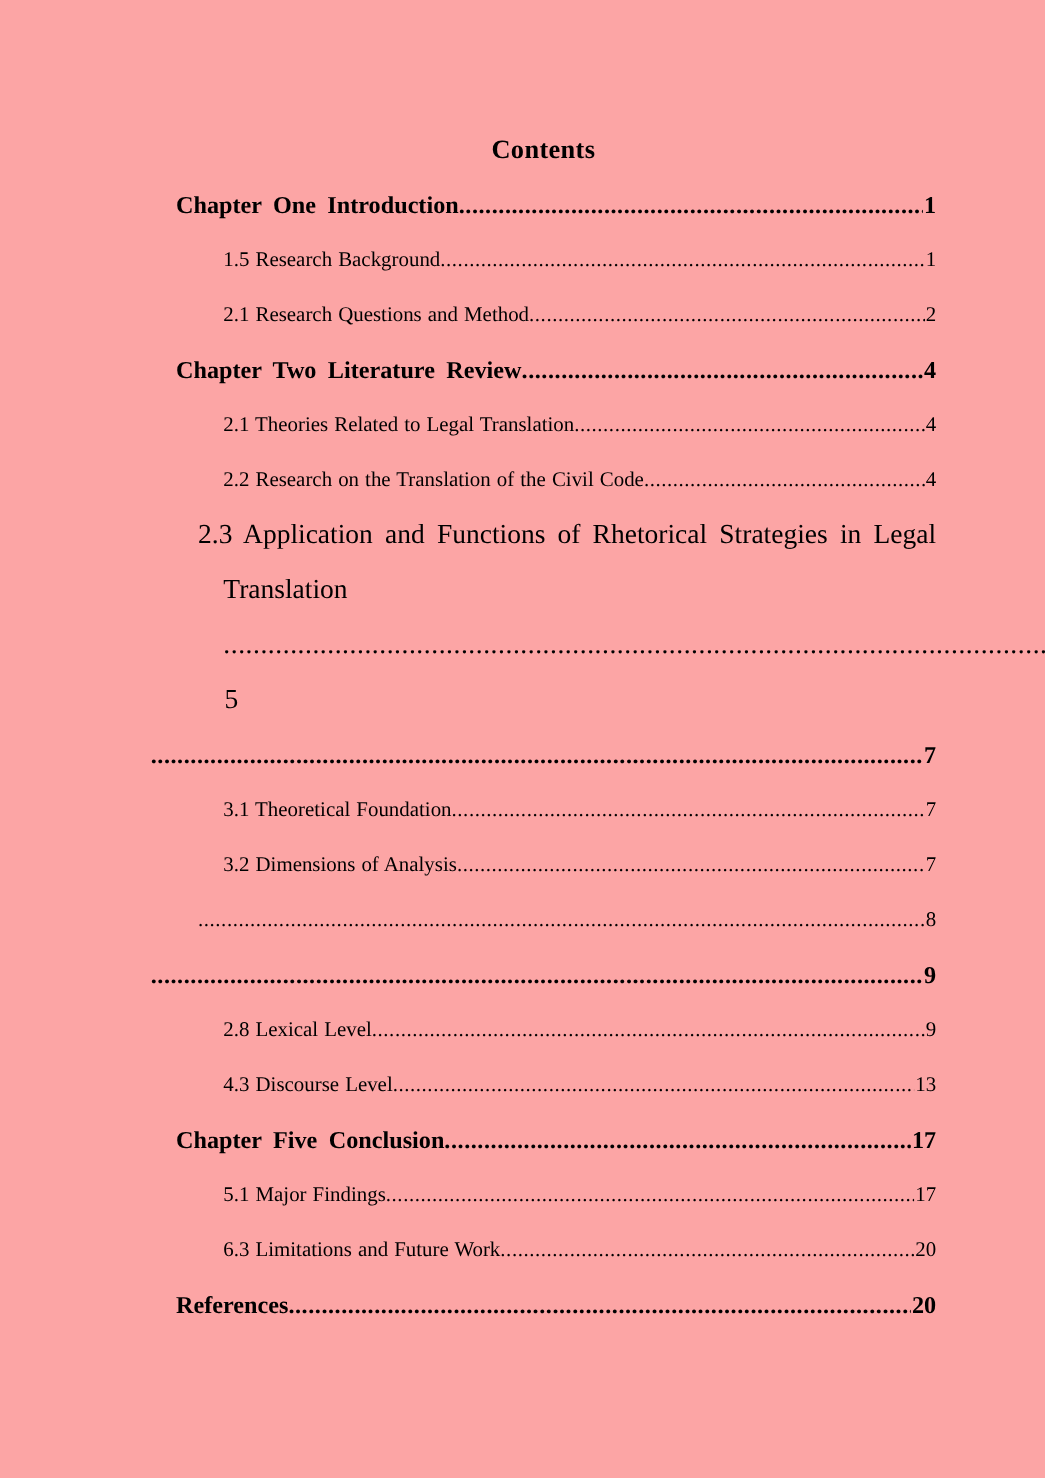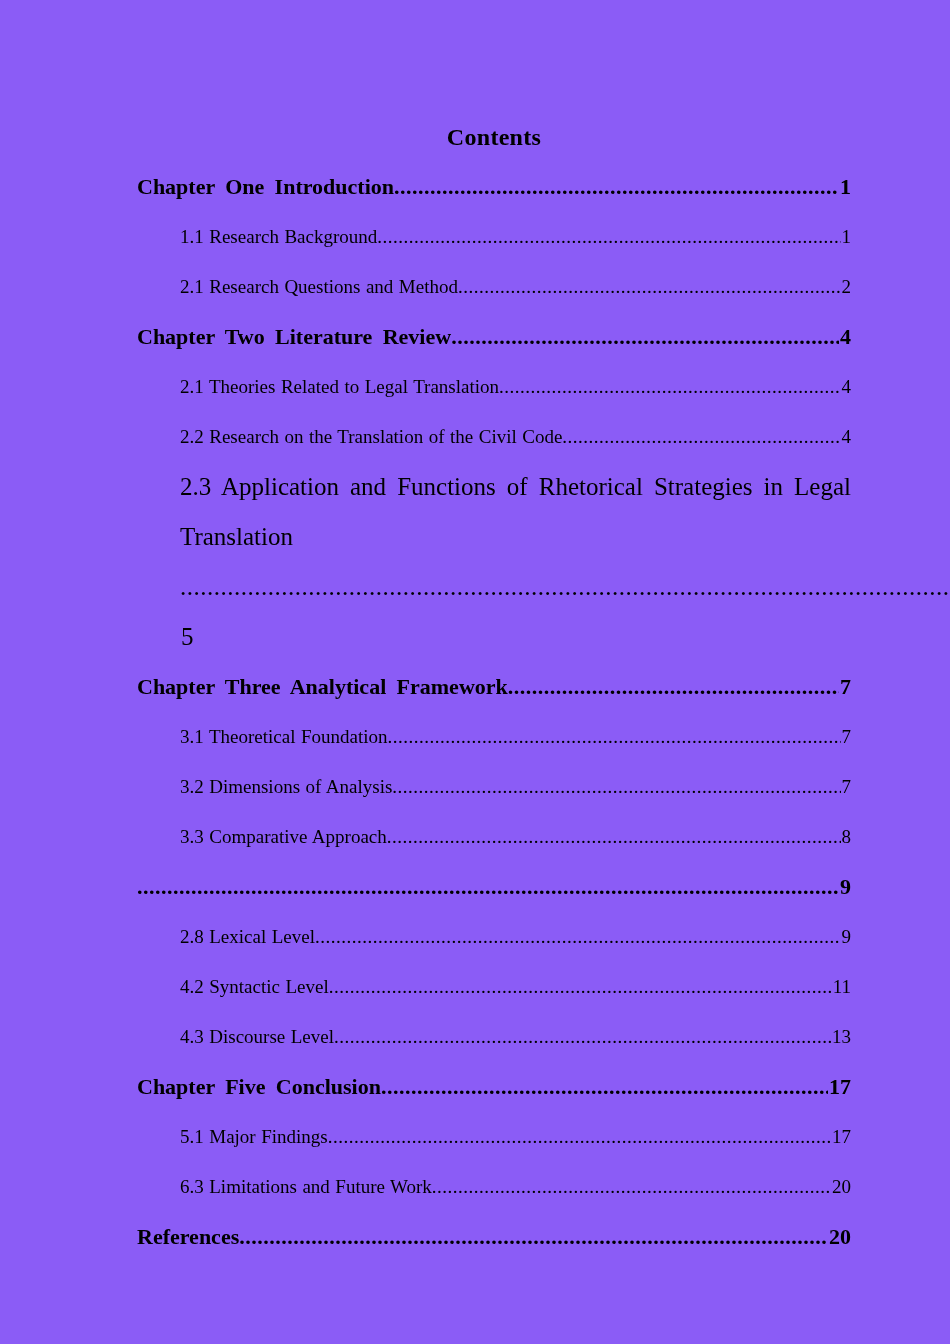--- a/index.html
+++ b/index.html
@@ -6,21 +6,21 @@
     margin: 0;
     padding: 0;
     background: #ffffff;
   }
   .page {
     position: relative;
     width: 950px;
     height: 1344px;
     box-sizing: border-box;
     padding: 112px 99px 0 137px;
-    background: #8b5cf6;
+    background: #fca5a5;
     color: #000000;
     font-family: "Liberation Serif", serif;
     overflow: hidden;
   }
   .doc-title {
     margin: 0;
     line-height: 50px;
     font-size: 24px;
     font-weight: bold;
     text-align: center;
@@ -35,21 +35,21 @@
   .entry.chapter {
     font-size: 22px;
     font-weight: bold;
     word-spacing: 0.22em;
   }
   .entry.sub {
     font-size: 19px;
     padding-left: 43px;
     word-spacing: 0.04em;
   }
-  .label { white-space: nowrap; }
+  .label { white-space: nowrap; margin-left: 23px; }
   .dots {
     flex: 1 1 auto;
     overflow: hidden;
     white-space: nowrap;
     word-spacing: 0;
     letter-spacing: 0.5px;
   }
   .dots::after {
     content: "..................................................................................................................................................................................................";
   }
@@ -84,21 +84,21 @@
 
   <div class="toc">
 
     <div class="entry chapter">
       <span class="label">Chapter One Introduction</span>
       <span class="dots"></span>
       <span class="page-num">1</span>
     </div>
 
     <div class="entry sub">
-      <span class="label">1.1 Research Background</span>
+      <span class="label">1.5 Research Background</span>
       <span class="dots"></span>
       <span class="page-num">1</span>
     </div>
 
     <div class="entry sub">
       <span class="label">2.1 Research Questions and Method</span>
       <span class="dots"></span>
       <span class="page-num">2</span>
     </div>
 
@@ -123,59 +123,52 @@
     <div class="entry-wrap">
       <div class="wrap-line1">2.3 Application and Functions of Rhetorical Strategies in Legal</div>
       <div class="wrap-line2">
         <span class="label">Translation</span>
         <span class="dots"></span>
         <span class="page-num">5</span>
       </div>
     </div>
 
     <div class="entry chapter">
-      <span class="label">Chapter Three Analytical Framework</span>
       <span class="dots"></span>
       <span class="page-num">7</span>
     </div>
 
     <div class="entry sub">
       <span class="label">3.1 Theoretical Foundation</span>
       <span class="dots"></span>
       <span class="page-num">7</span>
     </div>
 
     <div class="entry sub">
       <span class="label">3.2 Dimensions of Analysis</span>
       <span class="dots"></span>
       <span class="page-num">7</span>
     </div>
 
     <div class="entry sub">
-      <span class="label">3.3 Comparative Approach</span>
       <span class="dots"></span>
       <span class="page-num">8</span>
     </div>
 
     <div class="entry chapter">
       <span class="dots"></span>
       <span class="page-num">9</span>
     </div>
 
     <div class="entry sub">
       <span class="label">2.8 Lexical Level</span>
       <span class="dots"></span>
       <span class="page-num">9</span>
     </div>
 
-    <div class="entry sub">
-      <span class="label">4.2 Syntactic Level</span>
-      <span class="dots"></span>
-      <span class="page-num">11</span>
-    </div>
 
     <div class="entry sub">
       <span class="label">4.3 Discourse Level</span>
       <span class="dots"></span>
       <span class="page-num">13</span>
     </div>
 
     <div class="entry chapter">
       <span class="label">Chapter Five Conclusion</span>
       <span class="dots"></span>

